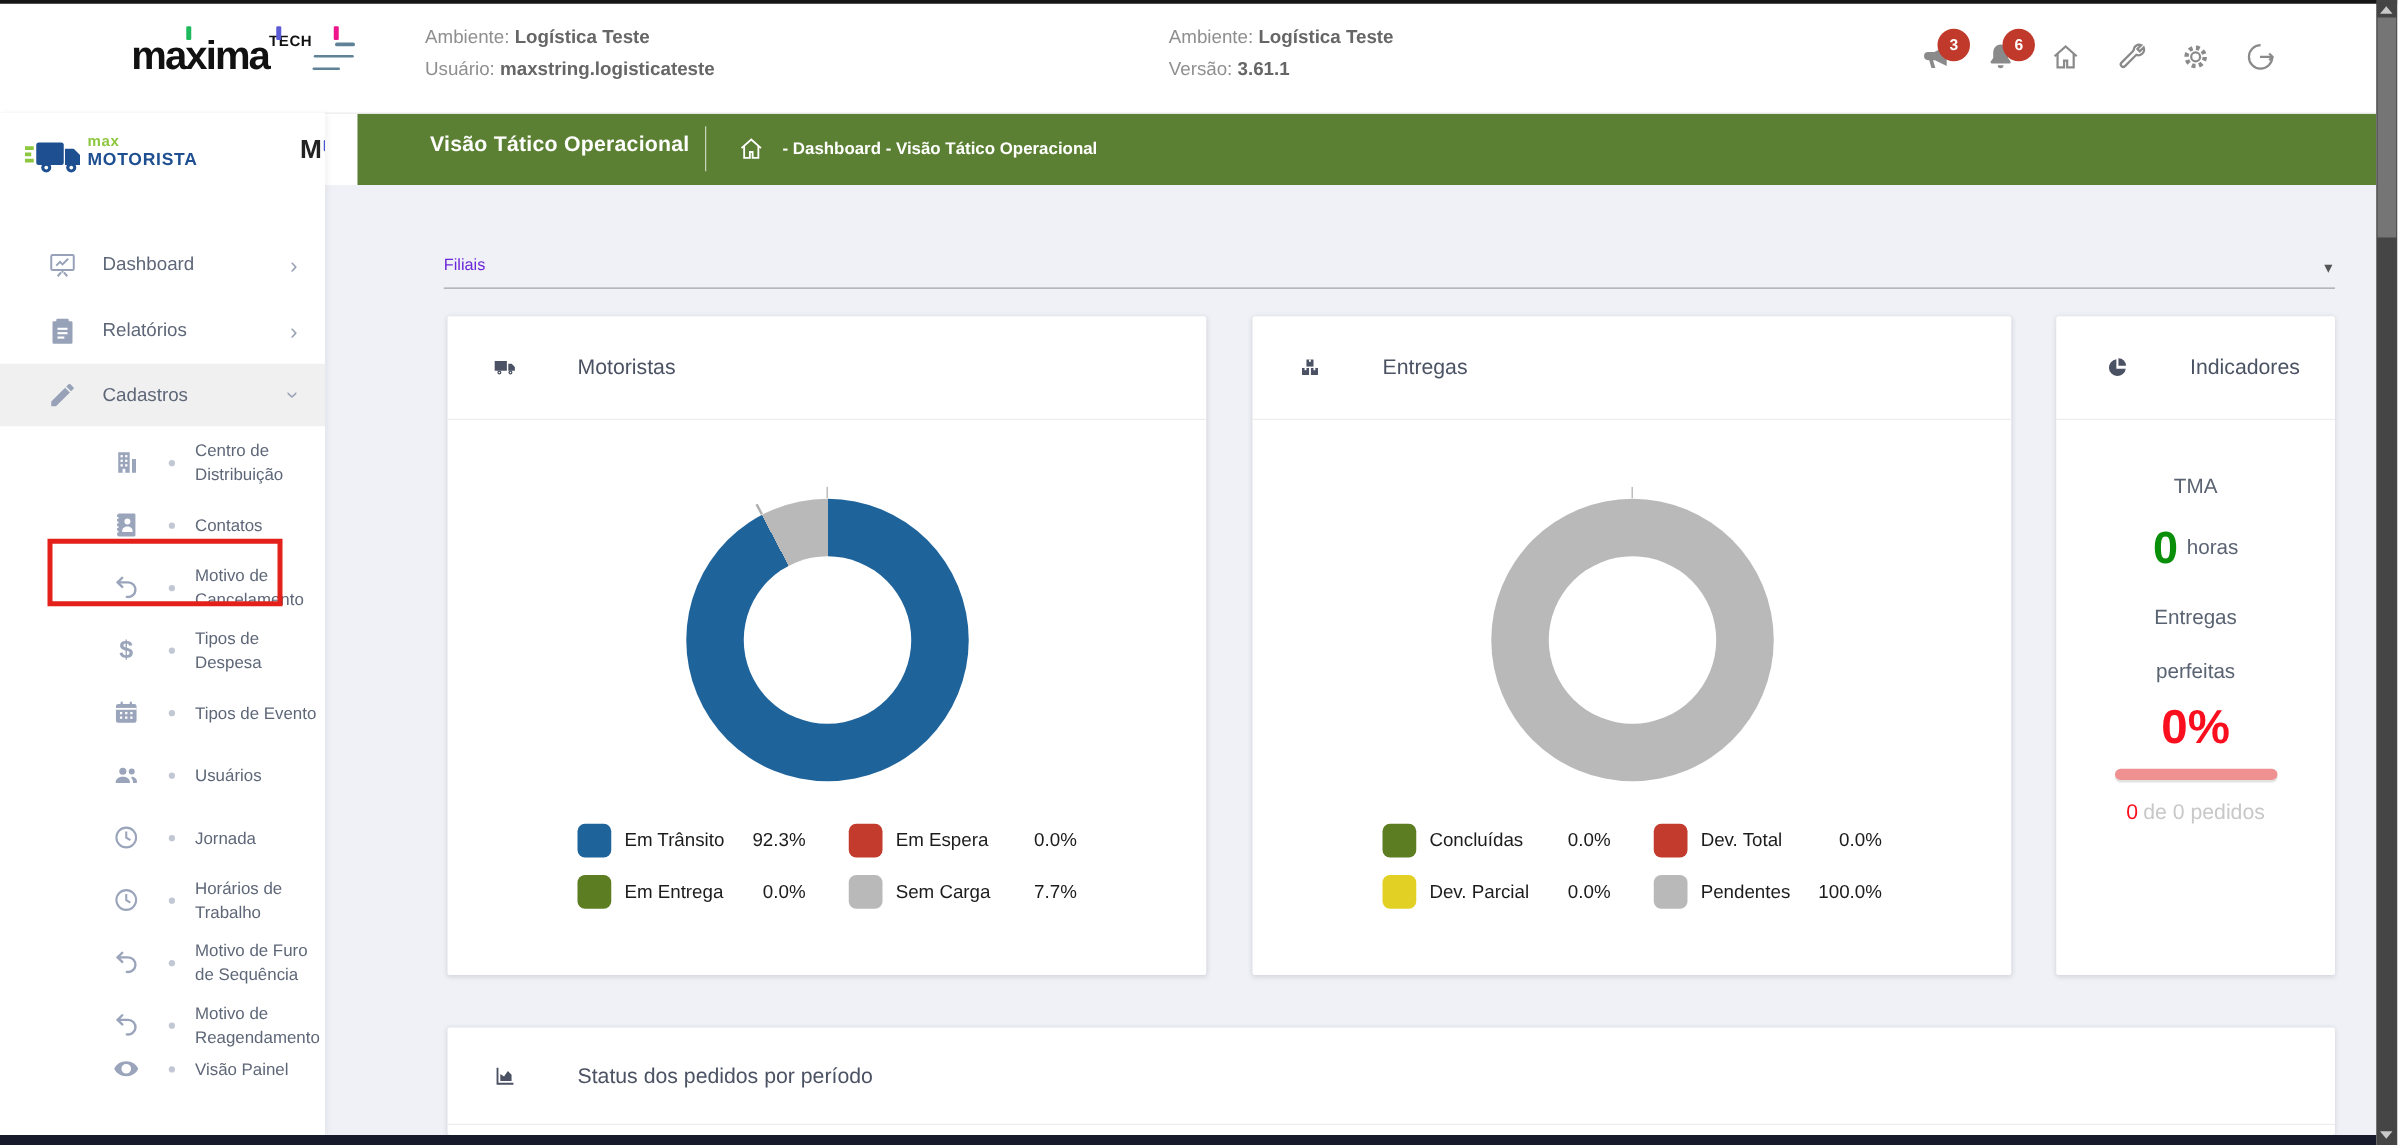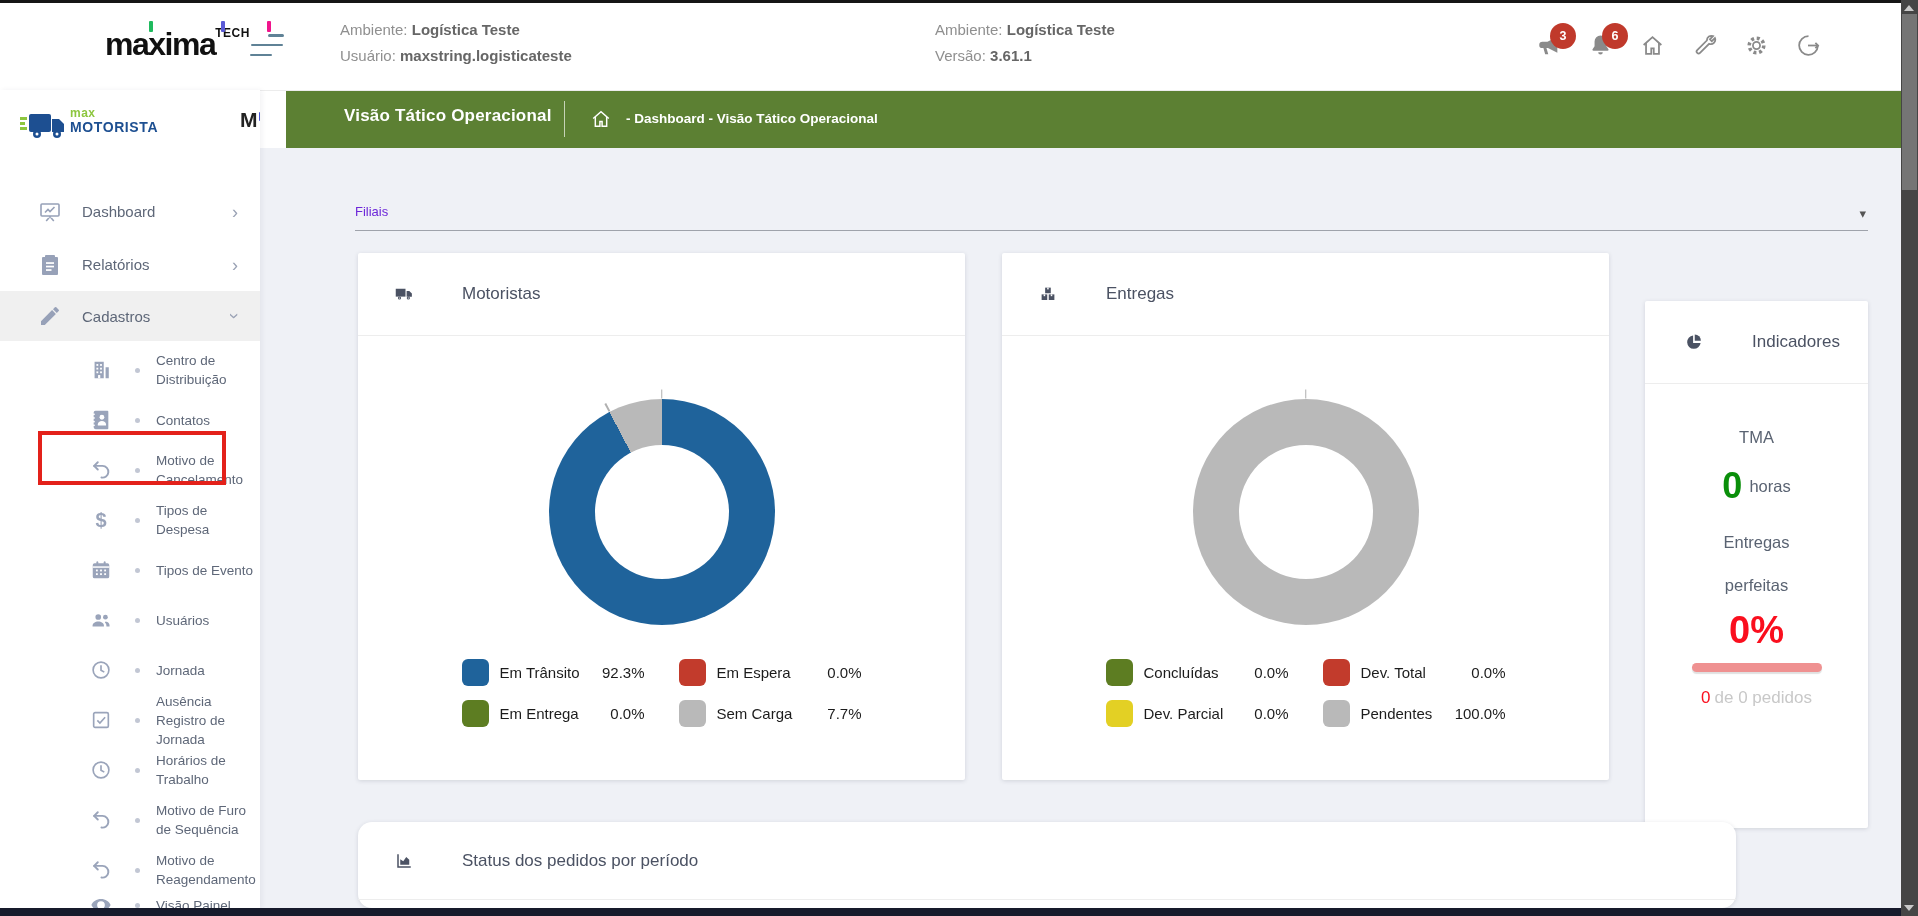--- a/index.html
+++ b/index.html
@@ -83,22 +83,22 @@
   .filiais-caret{position:absolute;right:2px;top:8px;font-size:13px;color:#555;}
 
   .card{position:absolute;background:#fff;border-radius:2px;box-shadow:0 1px 4px rgba(40,50,70,.15);}
   .card-head{height:83px;border-bottom:1px solid #ededed;display:flex;align-items:center;padding-left:37px;box-sizing:border-box;gap:48px;}
   .card-head .cicon{width:18px;height:18px;color:#4b5263;margin-right:1px;}
   .card-head .cicon svg{width:18px;height:18px;display:block;}
   .card-title{font-size:17px;font-weight:500;color:#4b5263;}
 
   .card-motoristas{left:98px;top:163px;width:607px;height:527px;}
   .card-entregas{left:742px;top:163px;width:607px;height:527px;}
-  .card-indicadores{left:1385px;top:163px;width:223px;height:527px;margin-top:48px;}
-  .card-status{left:98px;top:732px;width:1378px;height:86px;border-radius:14px;}
+  .card-indicadores{left:1385px;top:163px;width:223px;height:527px;}
+  .card-status{left:98px;top:732px;width:1510px;height:86px;}
   .card-status .card-head{height:78px;}
 
   .donut{position:relative;width:226px;height:226px;border-radius:50%;margin:63px auto 0;background:#b9b9b9;}
   .donut-hole{position:absolute;left:46px;top:46px;width:134px;height:134px;border-radius:50%;background:#fff;}
   .donut-tick{position:absolute;left:50%;top:50%;width:1.5px;height:9px;background:#b0b0b0;}
 
   .legend{width:400px;margin:33px auto 0;display:grid;grid-template-columns:183px 183px;column-gap:34px;row-gap:13px;}
   .leg-item{display:flex;align-items:center;height:28px;}
   .swatch{width:27px;height:27px;border-radius:6px;flex:0 0 27px;}
   .leg-label{margin-left:11px;font-size:15px;color:#1c1c1c;}
@@ -341,30 +341,20 @@
               <circle cx="12" cy="12" r="8.6"></circle>
               <path d="M12 6.8v5.4l3.6 2.1"></path>
             </svg>
           </span>
         <span class="bullet"></span>
         <span class="sub-label">Jornada</span>
       </div>
       <div class="subitem">
         <span class="sub-icon">
             <svg viewBox="0 0 24 24" fill="none" stroke="currentColor" stroke-width="1.8">
-              <rect x="4" y="4" width="16" height="16" rx="1.5"></rect>
-              <path d="M8 12.5l2.8 2.8L16.5 9"></path>
-            </svg>
-          </span>
-        <span class="bullet"></span>
-        <span class="sub-label">Ausência Registro de Jornada</span>
-      </div>
-      <div class="subitem">
-        <span class="sub-icon">
-            <svg viewBox="0 0 24 24" fill="none" stroke="currentColor" stroke-width="1.8">
               <circle cx="12" cy="12" r="8.6"></circle>
               <path d="M12 6.8v5.4l3.6 2.1"></path>
             </svg>
           </span>
         <span class="bullet"></span>
         <span class="sub-label">Horários de Trabalho</span>
       </div>
       <div class="subitem">
         <span class="sub-icon">
             <svg viewBox="0 0 24 24" fill="none" stroke="currentColor" stroke-width="2.1" stroke-linecap="round" stroke-linejoin="round">

